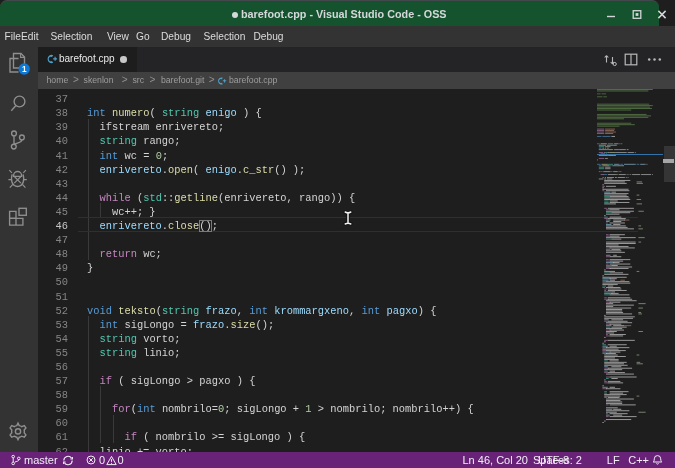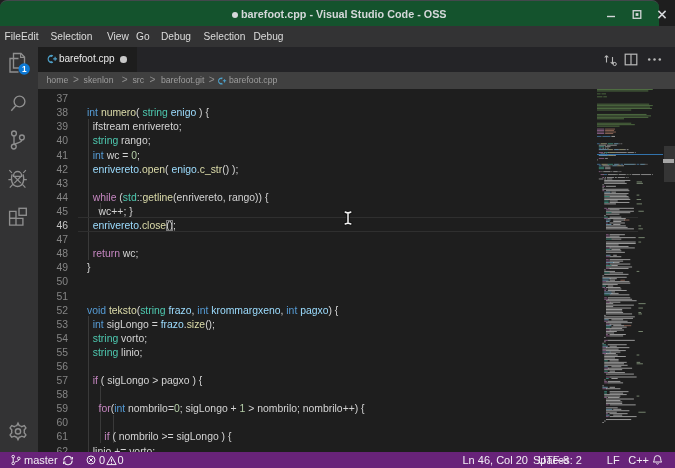--- a/index.html
+++ b/index.html
@@ -17,21 +17,21 @@
 #tabs{position:absolute;left:38px;top:47px;width:637px;height:24.5px;background:#242427}
 #tab1{position:absolute;left:0;top:0;width:98.5px;height:24.5px;background:#1d1d1d;color:#e9e9e9;font-size:10px}
 #tab1 .lbl{position:absolute;left:21px;top:5.8px}
 #tab1 .mdot{position:absolute;left:82px;top:9px;width:6.6px;height:6.6px;border-radius:50%;background:#c9c9c9}
 
 #bc{position:absolute;left:38px;top:71.5px;width:637px;height:17px;background:#404040;color:#9d9d9d;font-size:8.7px;line-height:17px;white-space:pre}
 #bc .b{position:absolute;top:0}
 #bc .sep{position:absolute;top:-0.5px;color:#8f8f8f;font-size:10px}
 
 #ed{position:absolute;left:38px;top:88.5px;width:637px;height:363.5px;background:#1e1e1e;overflow:hidden}
-.mono{font-family:Liberation Sans, sans-serif;font-size:10.40px;line-height:14.1px;white-space:pre}
+.mono{font-family:Liberation Mono, monospace;font-size:10.40px;line-height:14.1px;white-space:pre}
 #gutter{position:absolute;left:0.0px;top:1.8px;width:30px;text-align:right;color:#858585;padding-top:1.9px}
 #gutter .gl{height:14.1px}
 #gutter .cur{color:#c6c6c6}
 #code{position:absolute;left:49.0px;top:1.8px;color:#d4d4d4;padding-top:1.9px}
 #code .cl{height:14.1px}
 .k{color:#569cd6}.c{color:#c586c0}.t{color:#4ec9b0}.f{color:#dcdcaa}.v{color:#9cdcfe}.n{color:#b5cea8}
 .bm{position:relative;outline:1px solid #7a7a7a;outline-offset:-1px}
 .ig{position:absolute;width:1px;background:#3a3a3a}
 .clb{position:absolute;left:40px;width:560px;height:1px;background:#2f2f2f}
 

